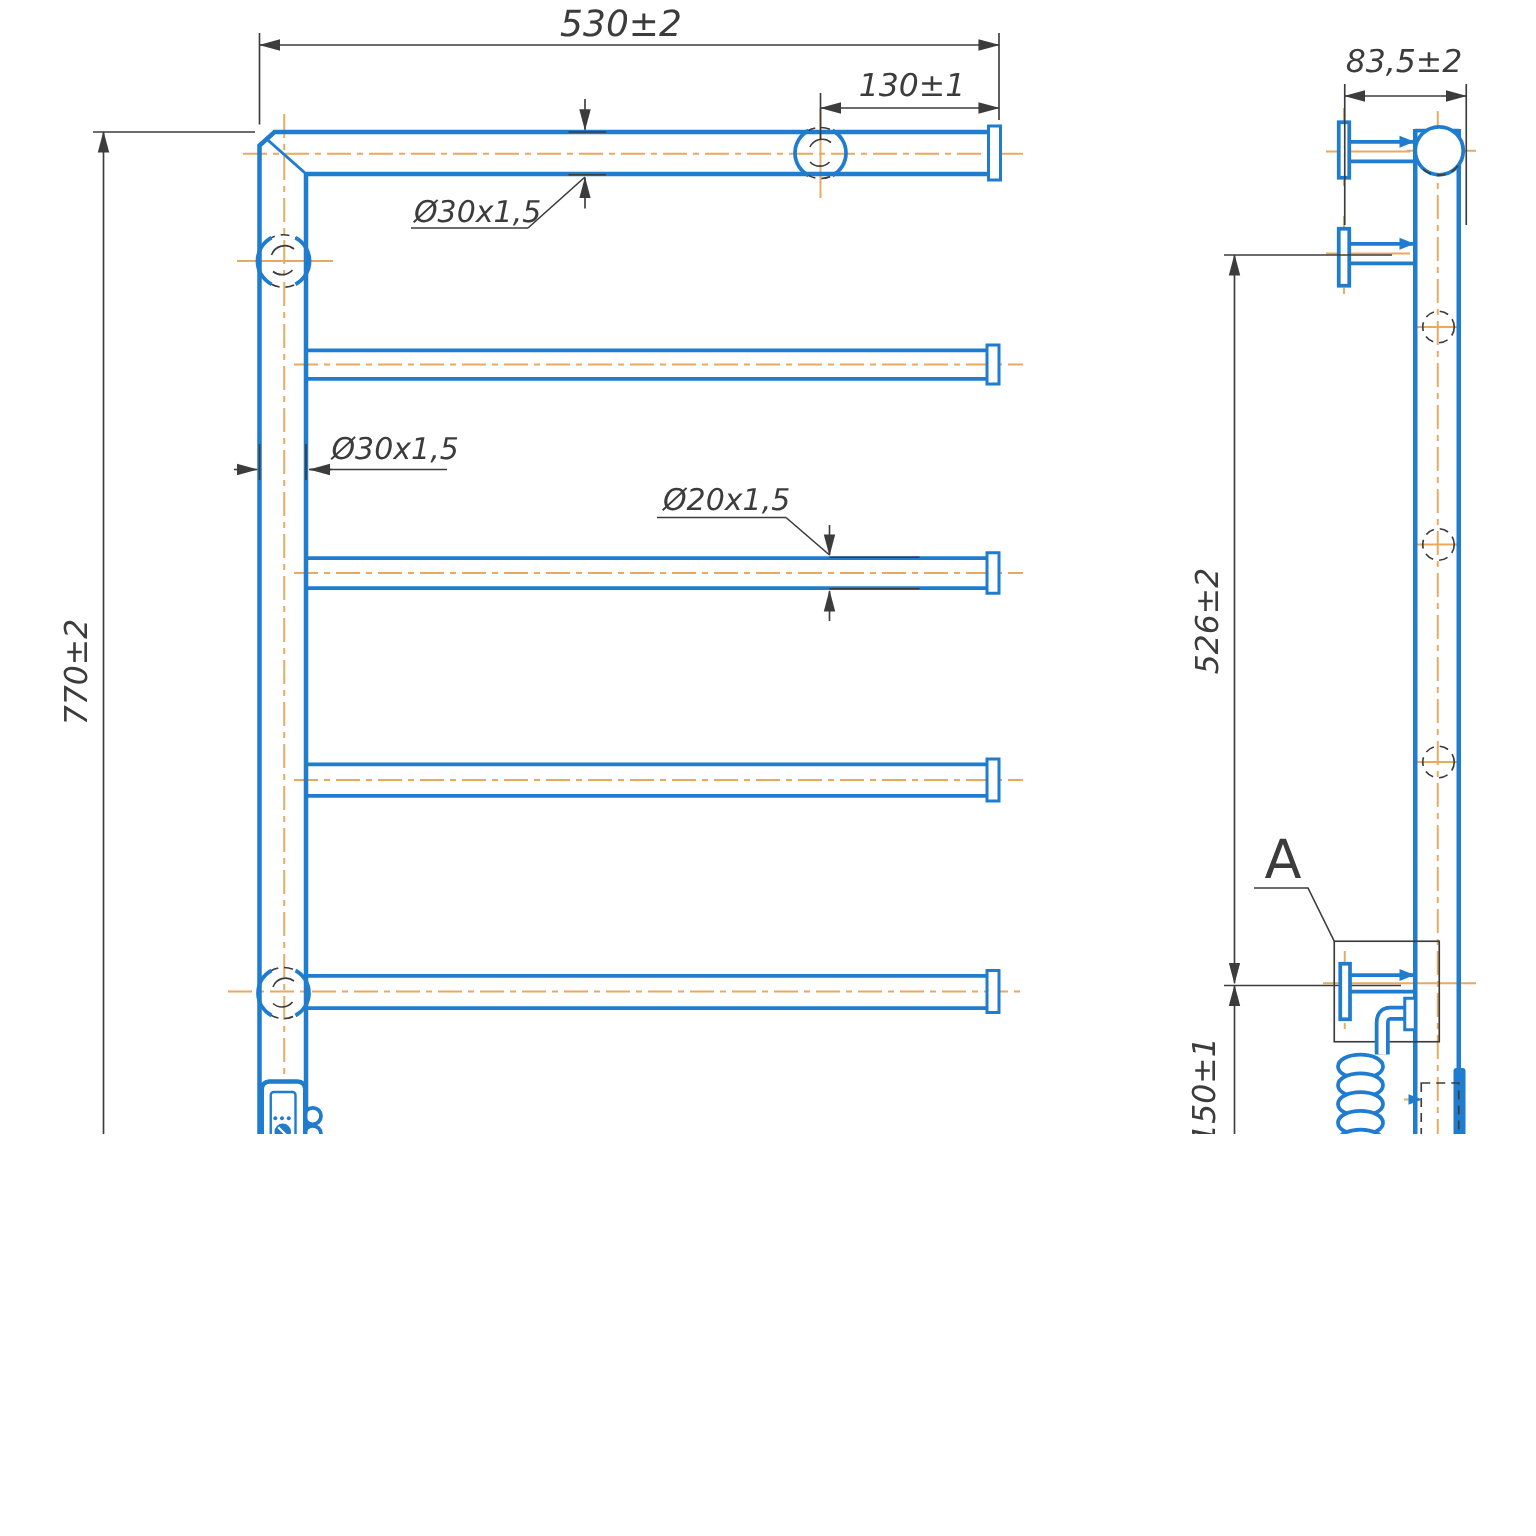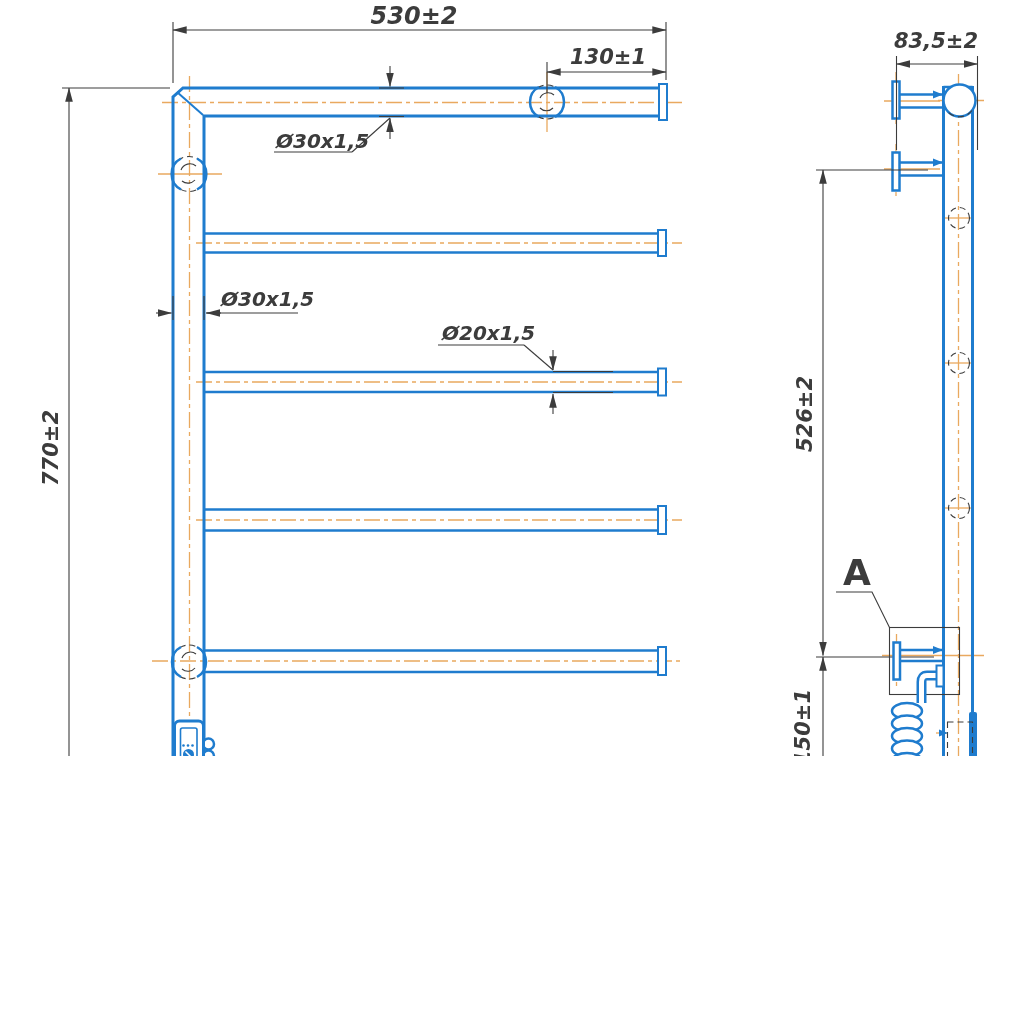--- a/index.html
+++ b/index.html
@@ -3,21 +3,21 @@
 <meta charset="utf-8">
 <style>
   :root{
     --blue:#1f7cce;
     --navy:#1d4f93;
     --orange:#e9a95f;
     --dark:#3c3c3c;
     --bg:#ffffff;
   }
   html,body{margin:0;padding:0;background:var(--bg);}
-  .stage{position:relative;width:1024px;height:756px;background:var(--bg);overflow:hidden;font-weight:bold;}
+  .stage{position:relative;width:1024px;height:756px;background:var(--bg);overflow:hidden;}
   svg{display:block;}
   
   .t3{stroke:var(--blue);stroke-width:3;fill:none;}
   .t25{stroke:var(--blue);stroke-width:2.5;fill:none;}
   .t2{stroke:var(--blue);stroke-width:2;fill:none;}
   .t16{stroke:var(--blue);stroke-width:1.6;fill:none;}
   .bfill{fill:var(--blue);stroke:none;}
   .wfill{fill:#fff;}
   .dim{stroke:var(--dark);stroke-width:1.1;fill:none;}
   .dsh{stroke:var(--dark);stroke-width:1.1;fill:none;stroke-dasharray:6 4;}

